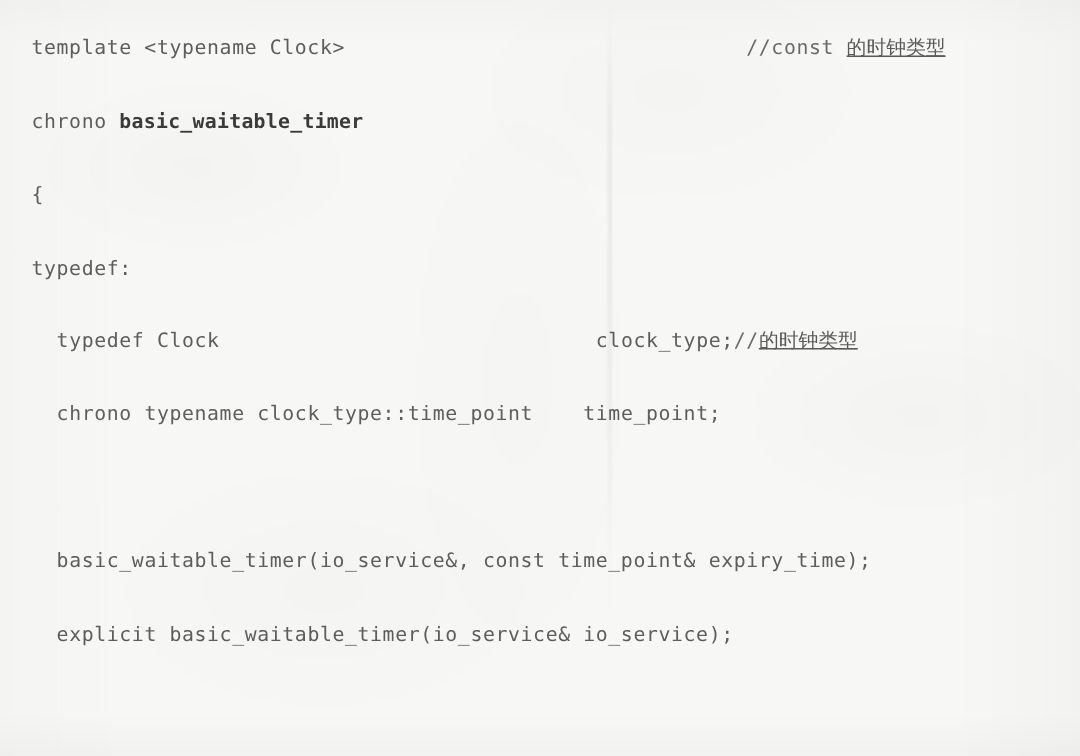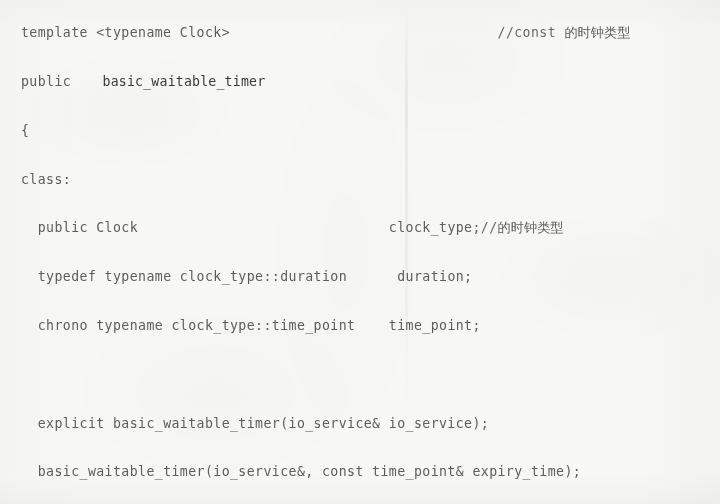--- a/index.html
+++ b/index.html
@@ -67,52 +67,51 @@
     color: #5d5d5d;
     white-space: pre;
   }
   .code-line.blank {
     color: transparent;
   }
   .seg {
     white-space: pre;
   }
   .seg.bold {
-    font-weight: normal;
+    font-weight: bold;
     color: #3a3a3a;
     letter-spacing: 0.2px;
-    margin-left: 23px;
   }
   .seg.cmt {
     color: #6a6a6a;
   }
   .seg.cn {
     font-family: "DejaVu Sans", "Liberation Sans", sans-serif;
     letter-spacing: 0px;
     color: #5a5a5a;
+    text-decoration: underline;
   }
 </style>
 </head>
 <body>
 
 <div id="page">
 
   <div id="paper-grain"></div>
   <div id="scan-crease"></div>
 
   <pre id="code-block"><span class="code-line"><span class="seg">template &lt;typename Clock&gt;</span><span class="seg">                                </span><span class="seg cmt">//const </span><span class="seg cmt cn">的时钟类型</span></span>
-<span class="code-line"><span class="seg">public </span><span class="seg bold">basic_waitable_timer</span></span>
+<span class="code-line"><span class="seg">chrono </span><span class="seg bold">basic_waitable_timer</span></span>
 <span class="code-line"><span class="seg">{</span></span>
-<span class="code-line"><span class="seg">class:</span></span>
-<span class="code-line"><span class="seg">  </span><span class="seg">public Clock</span><span class="seg">                              </span><span class="seg">clock_type;</span><span class="seg cmt">//</span><span class="seg cmt cn">的时钟类型</span></span>
-<span class="code-line"><span class="seg">  </span><span class="seg">typedef typename clock_type::duration</span><span class="seg">      </span><span class="seg">duration;</span></span>
+<span class="code-line"><span class="seg">typedef:</span></span>
+<span class="code-line"><span class="seg">  </span><span class="seg">typedef Clock</span><span class="seg">                              </span><span class="seg">clock_type;</span><span class="seg cmt">//</span><span class="seg cmt cn">的时钟类型</span></span>
 <span class="code-line"><span class="seg">  </span><span class="seg">chrono typename clock_type::time_point</span><span class="seg">    </span><span class="seg">time_point;</span></span>
 <span class="code-line blank"> </span>
+<span class="code-line"><span class="seg">  </span><span class="seg">basic_waitable_timer(io_service&amp;, const time_point&amp; expiry_time);</span></span>
 <span class="code-line"><span class="seg">  </span><span class="seg">explicit basic_waitable_timer(io_service&amp; io_service);</span></span>
-<span class="code-line"><span class="seg">  </span><span class="seg">basic_waitable_timer(io_service&amp;, const time_point&amp; expiry_time);</span></span>
 
 
 
 
 
 
 
 
 
 

